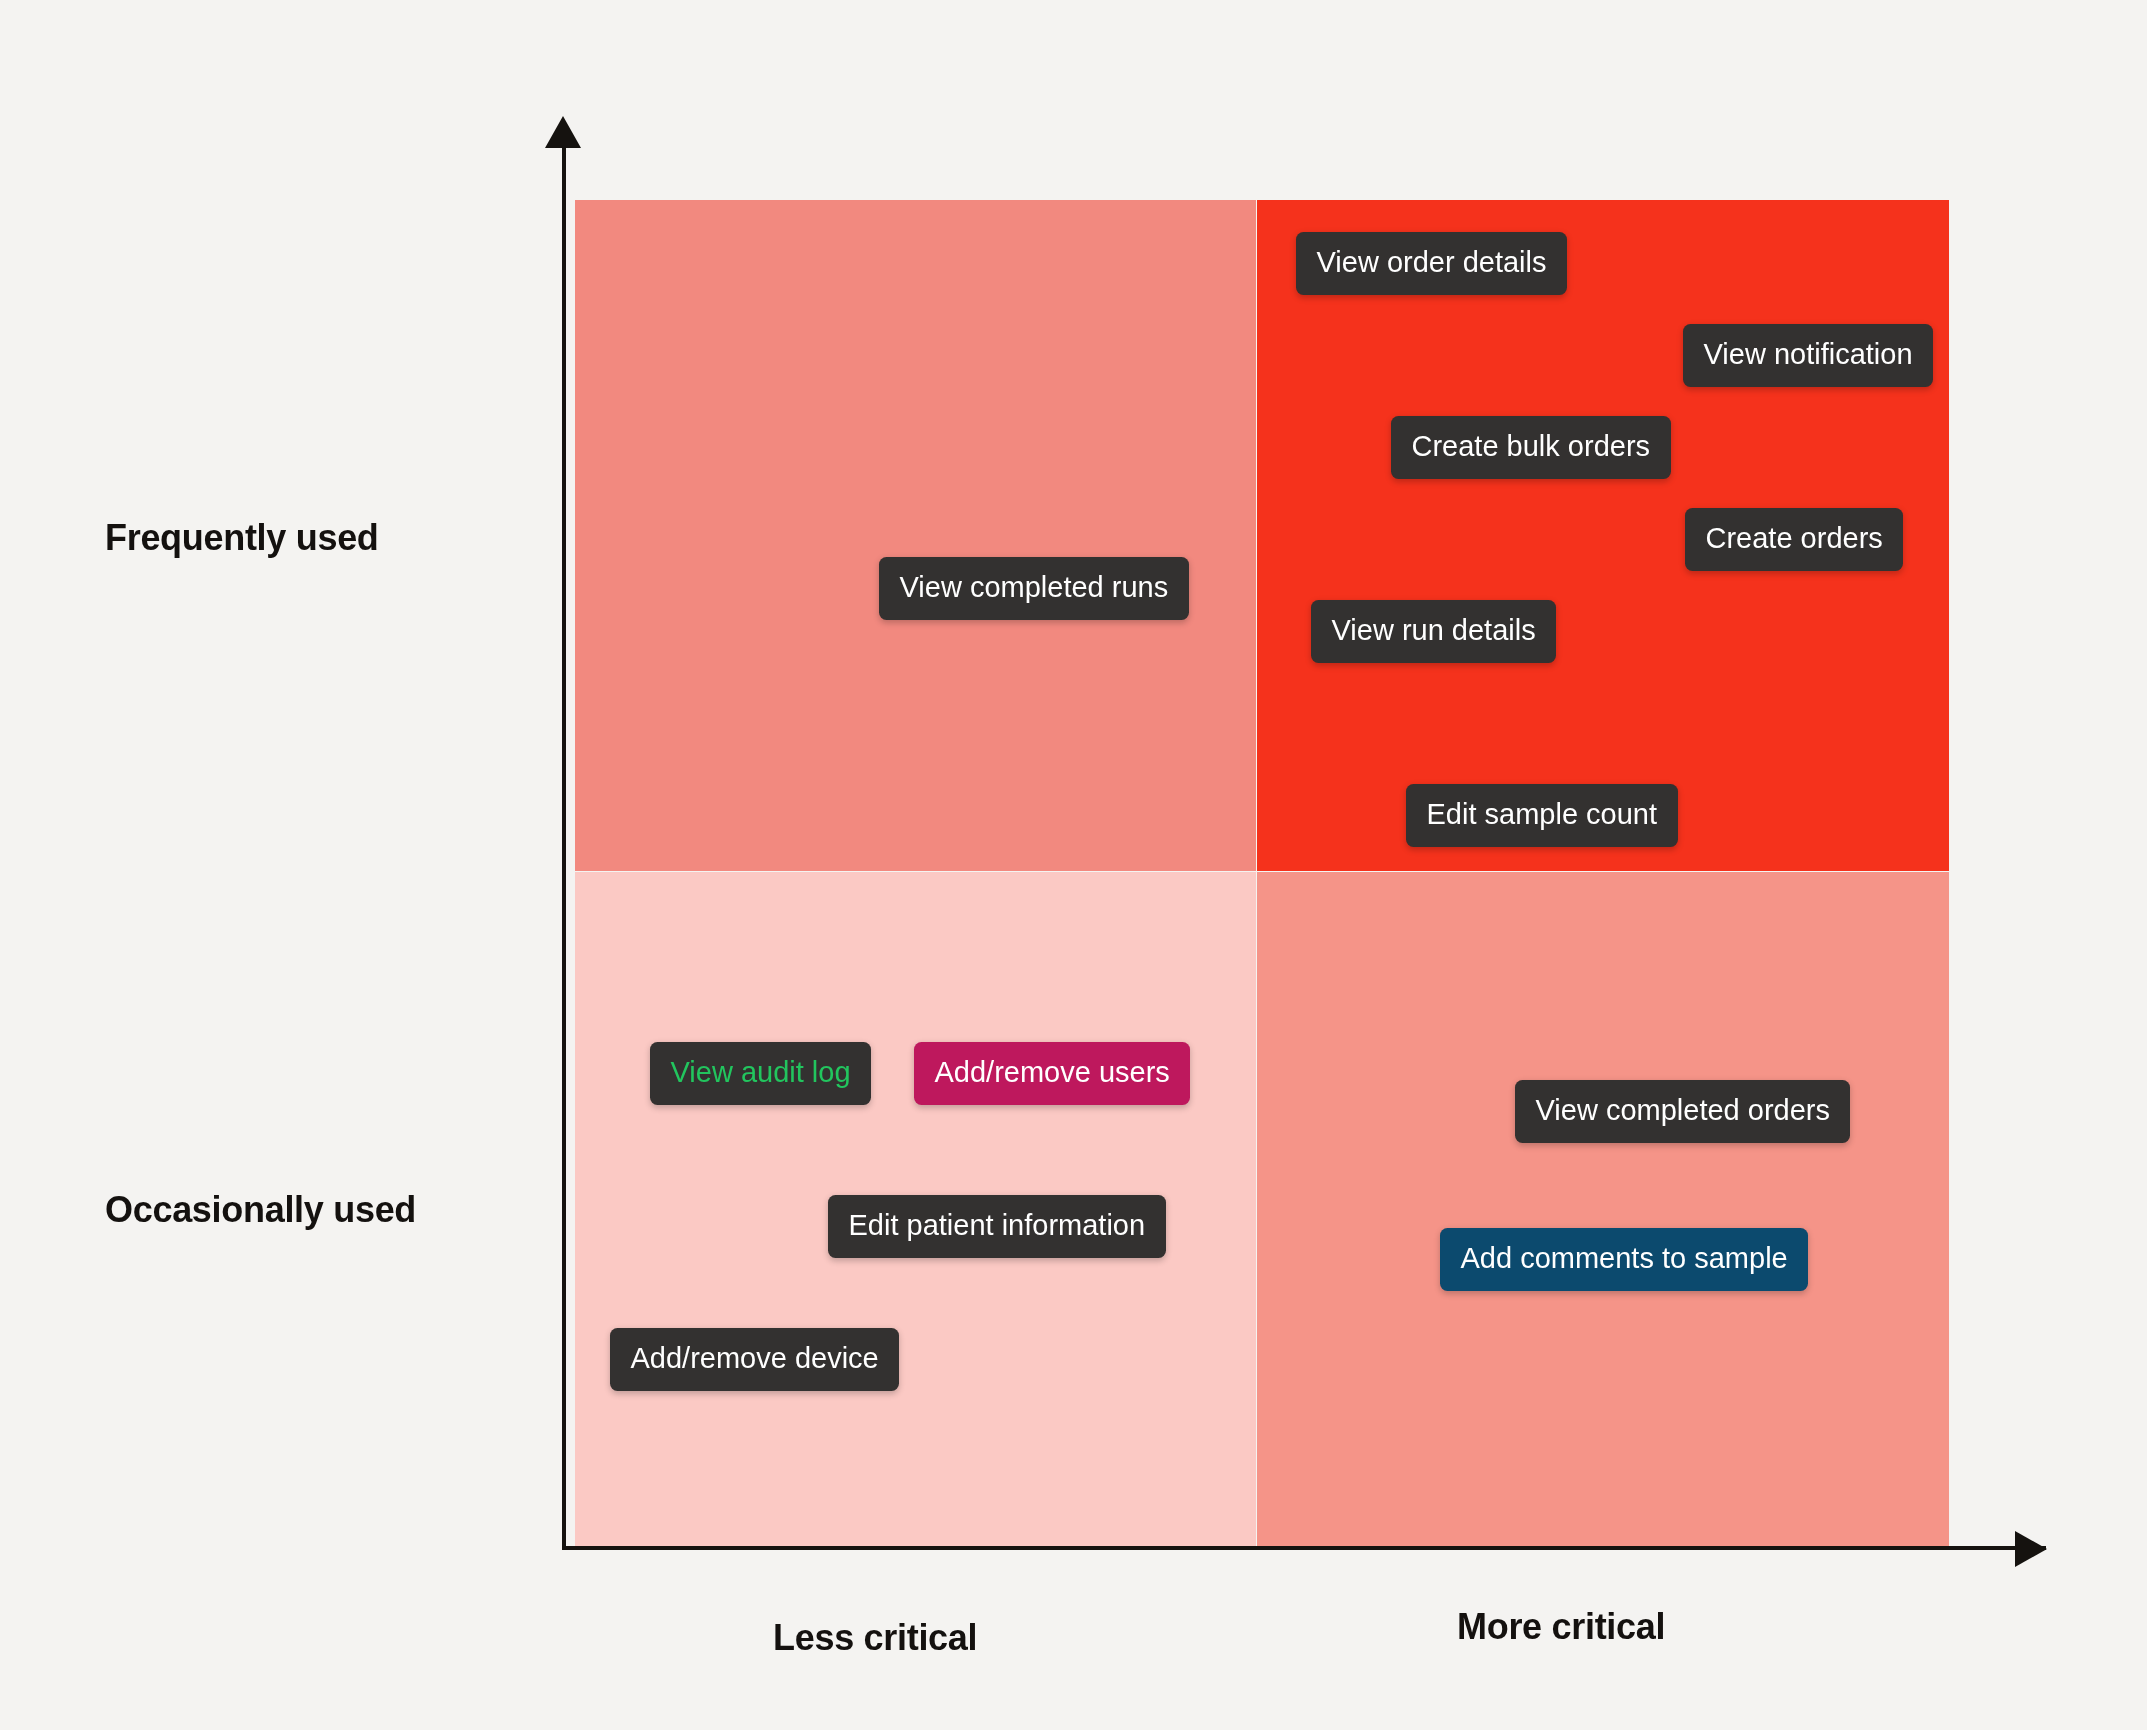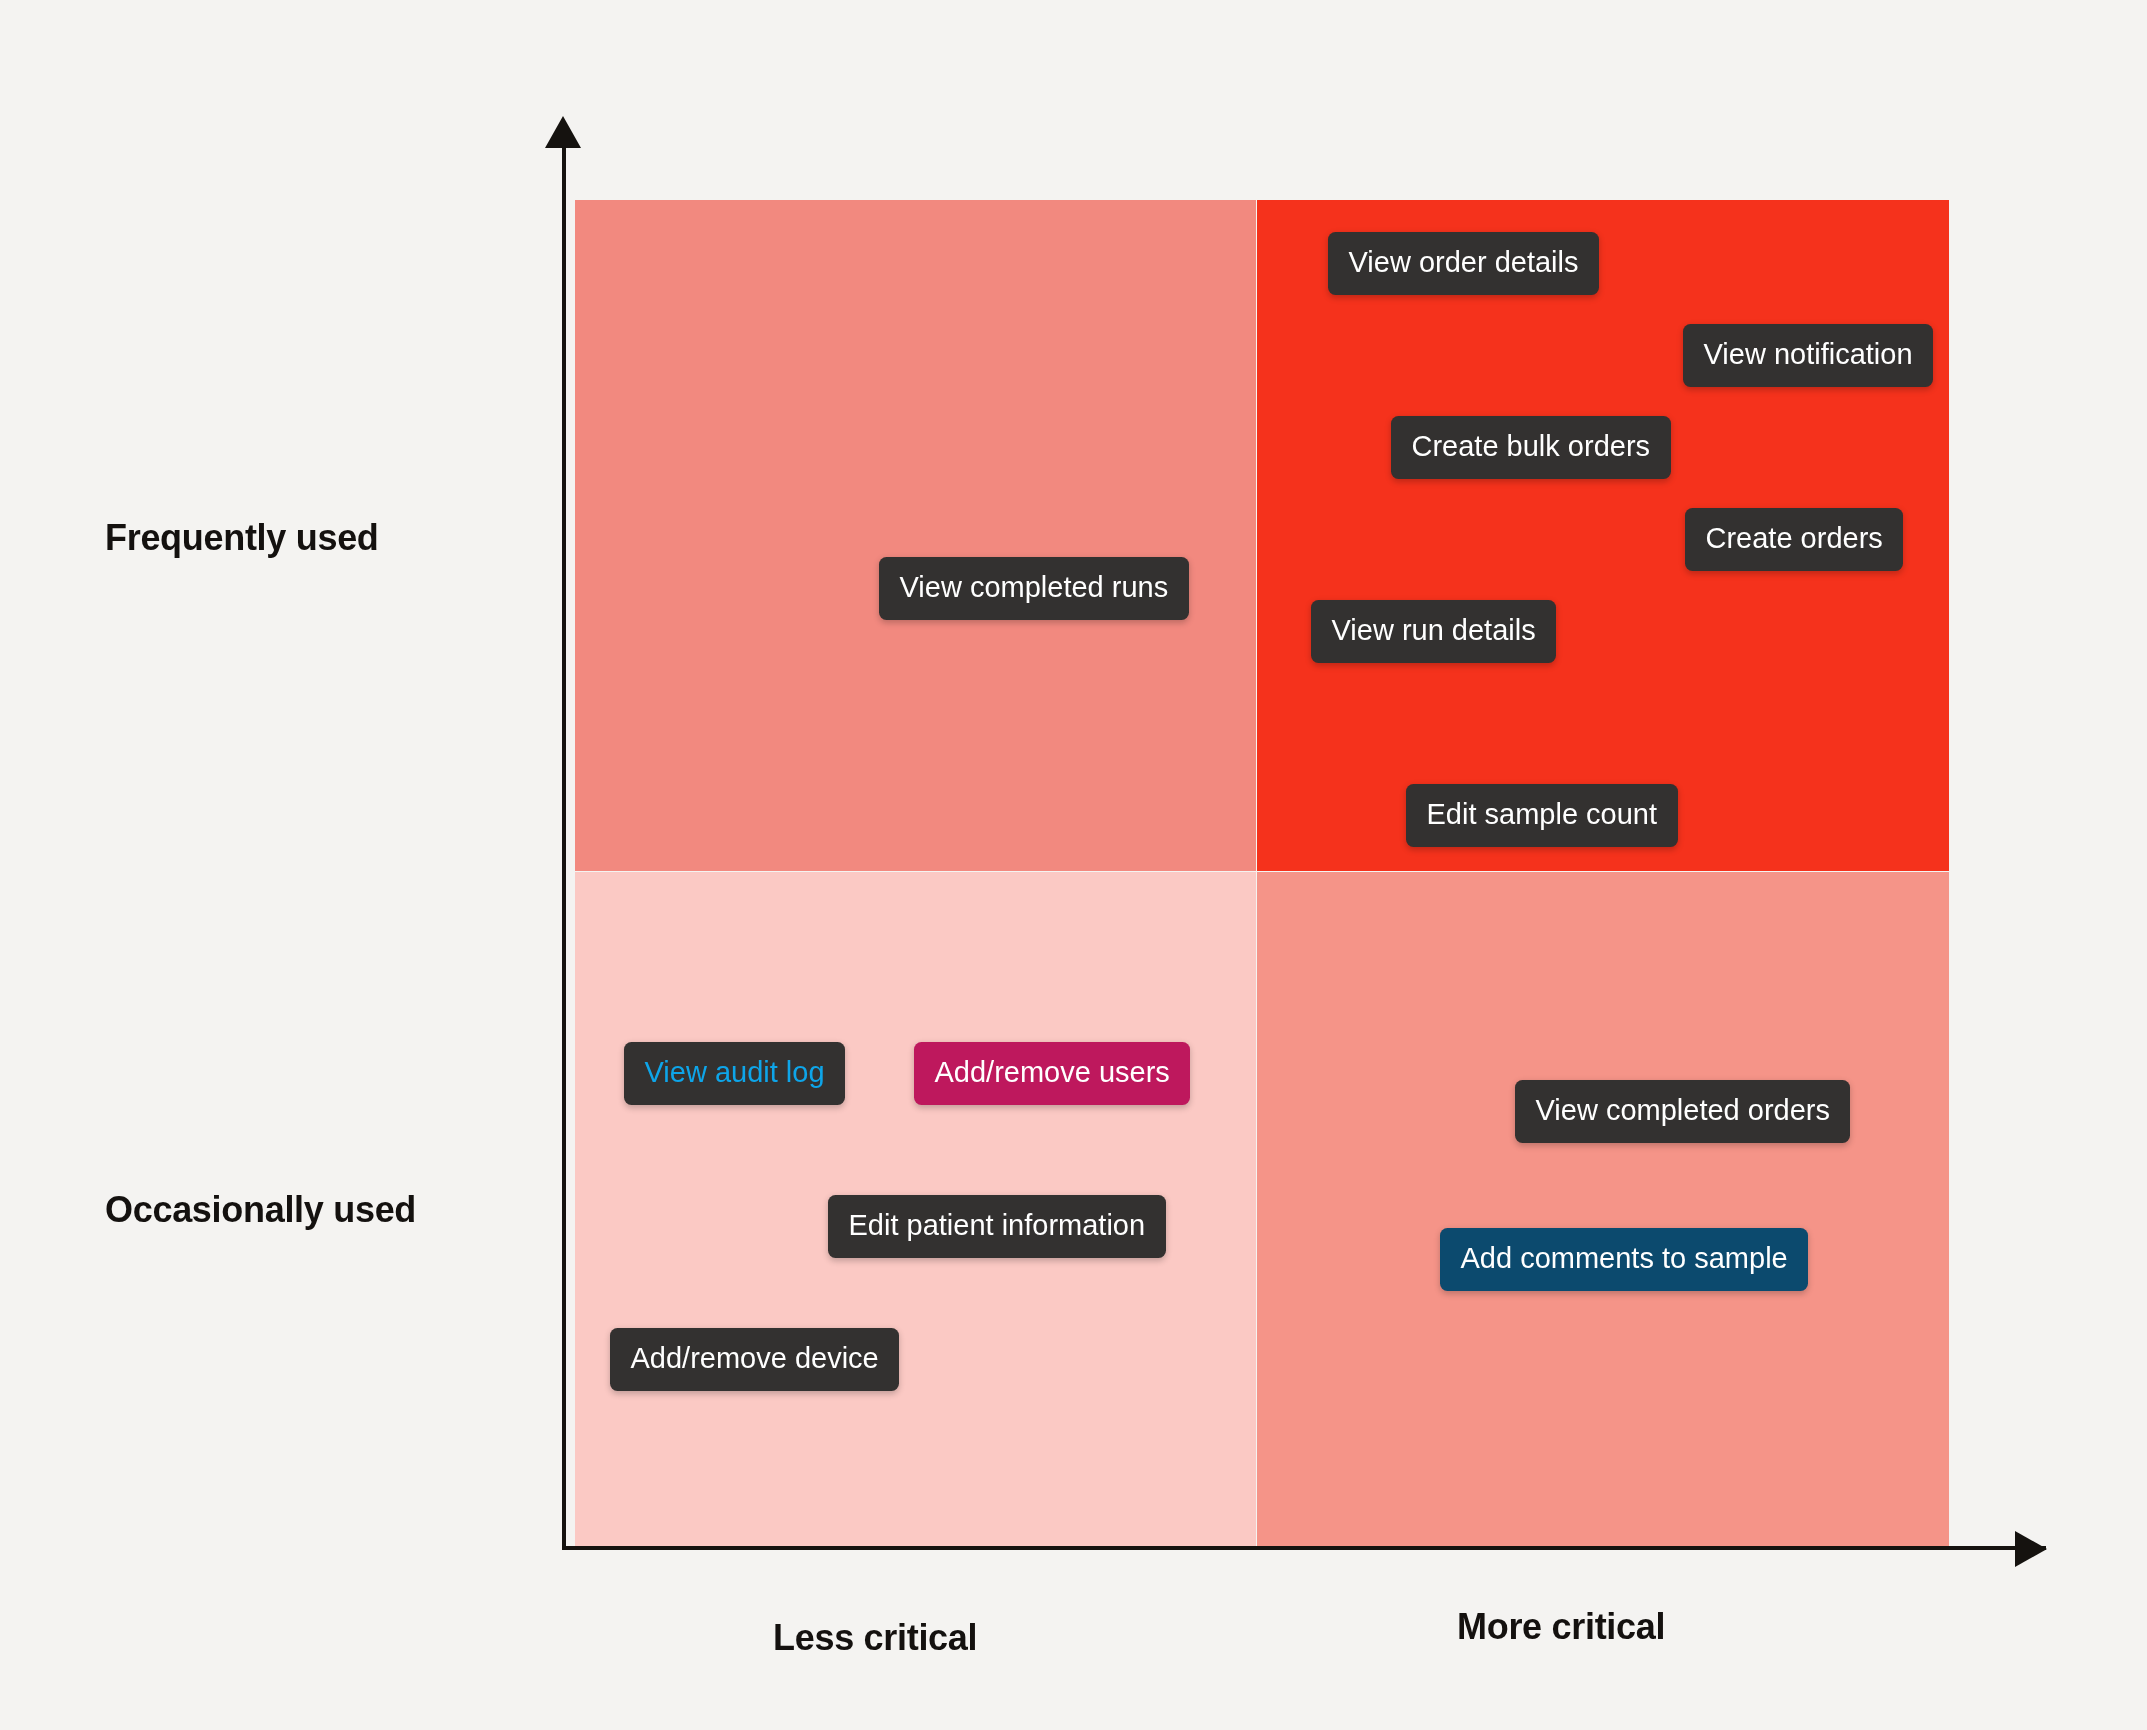--- a/index.html
+++ b/index.html
@@ -110,30 +110,30 @@
   <div class="axis-line" id="y-axis-line"></div>
   <div class="axis-line" id="x-axis-line"></div>
   <div class="axis-arrow" id="y-axis-arrow"></div>
   <div class="axis-arrow" id="x-axis-arrow"></div>
 
   <div class="axis-label" id="label-frequently-used">Frequently used</div>
   <div class="axis-label" id="label-occasionally-used">Occasionally used</div>
   <div class="axis-label" id="label-less-critical">Less critical</div>
   <div class="axis-label" id="label-more-critical">More critical</div>
 
-  <div class="item-pill" style="left: 1296px; top: 232px; background: rgb(51, 49, 48); color: rgb(255, 255, 255); margin-left: 32px;">View order details</div>
+  <div class="item-pill" style="left: 1296px; top: 232px; background: rgb(51, 49, 48); color: rgb(255, 255, 255);">View order details</div>
   <div class="item-pill" style="left: 1683px; top: 324px; background: rgb(51, 49, 48); color: rgb(255, 255, 255);">View notification</div>
   <div class="item-pill" style="left: 1391px; top: 416px; background: rgb(51, 49, 48); color: rgb(255, 255, 255);">Create bulk orders</div>
   <div class="item-pill" style="left: 1685px; top: 508px; background: rgb(51, 49, 48); color: rgb(255, 255, 255);">Create orders</div>
   <div class="item-pill" style="left: 1311px; top: 600px; background: rgb(51, 49, 48); color: rgb(255, 255, 255);">View run details</div>
   <div class="item-pill" style="left: 1406px; top: 784px; background: rgb(51, 49, 48); color: rgb(255, 255, 255);">Edit sample count</div>
 
   <div class="item-pill" style="left: 879px; top: 557px; background: rgb(51, 49, 48); color: rgb(255, 255, 255);">View completed runs</div>
 
-  <div class="item-pill" style="left: 624px; top: 1042px; background: rgb(51, 49, 48); color: #0ea5e9;">View audit log</div>
+  <div class="item-pill" style="left: 650px; top: 1042px; background: rgb(51, 49, 48); color: #22c55e;">View audit log</div>
   <div class="item-pill" style="left: 914px; top: 1042px; background: #be185d; color: rgb(255, 255, 255);">Add/remove users</div>
   <div class="item-pill" style="left: 828px; top: 1195px; background: rgb(51, 49, 48); color: rgb(255, 255, 255);">Edit patient information</div>
   <div class="item-pill" style="left: 610px; top: 1328px; background: rgb(51, 49, 48); color: rgb(255, 255, 255);">Add/remove device</div>
 
   <div class="item-pill" style="left: 1515px; top: 1080px; background: rgb(51, 49, 48); color: rgb(255, 255, 255);">View completed orders</div>
   <div class="item-pill" style="left: 1440px; top: 1228px; background: #0c4a6e; color: rgb(255, 255, 255);">Add comments to sample</div>
 
 </div>
 
 

